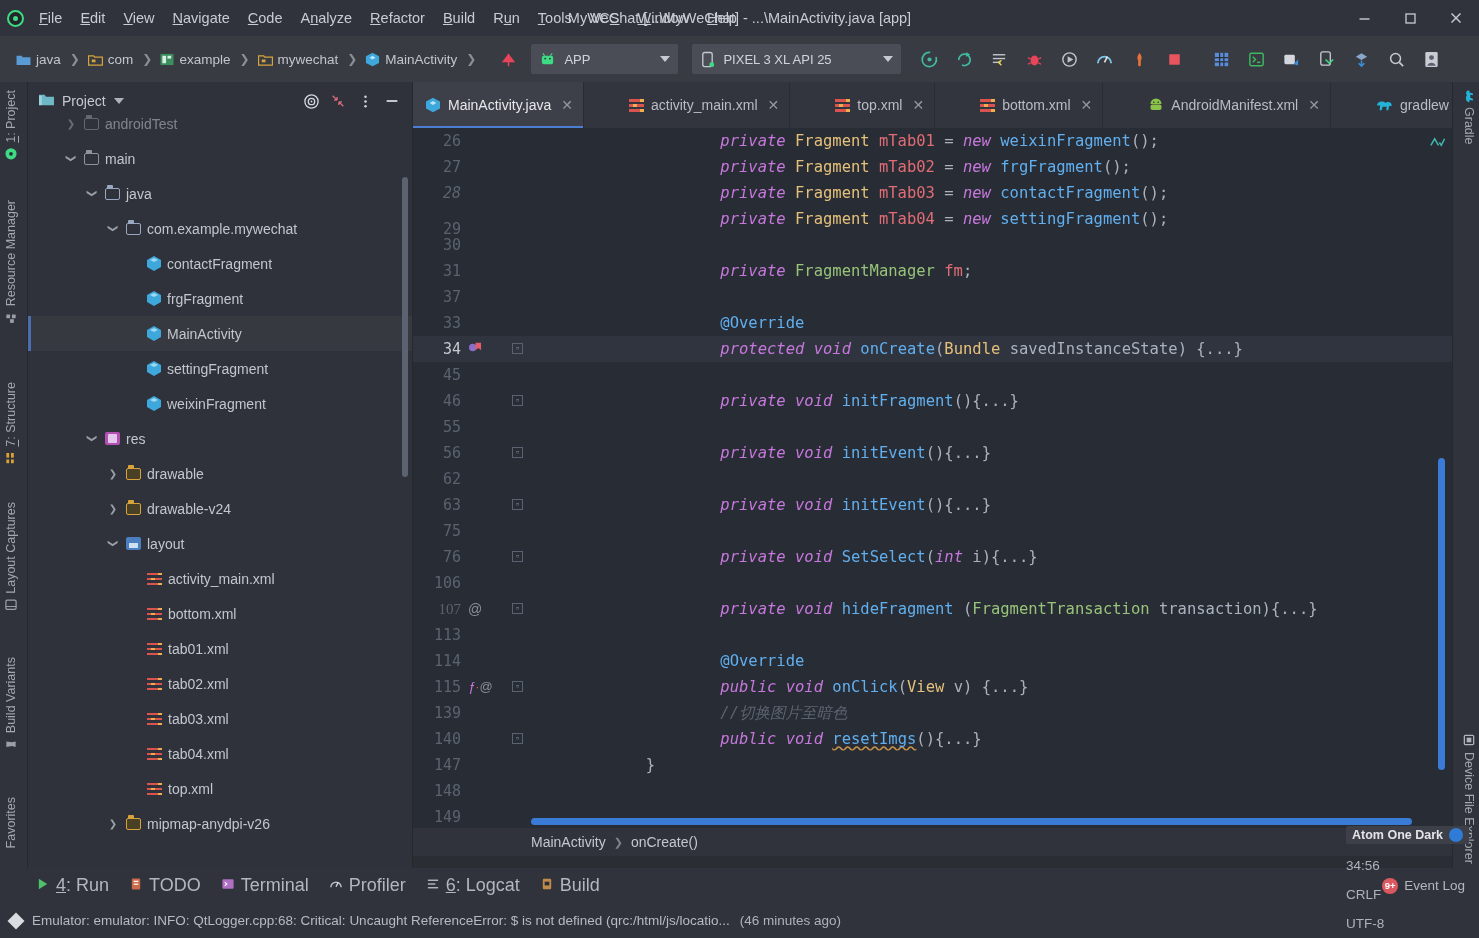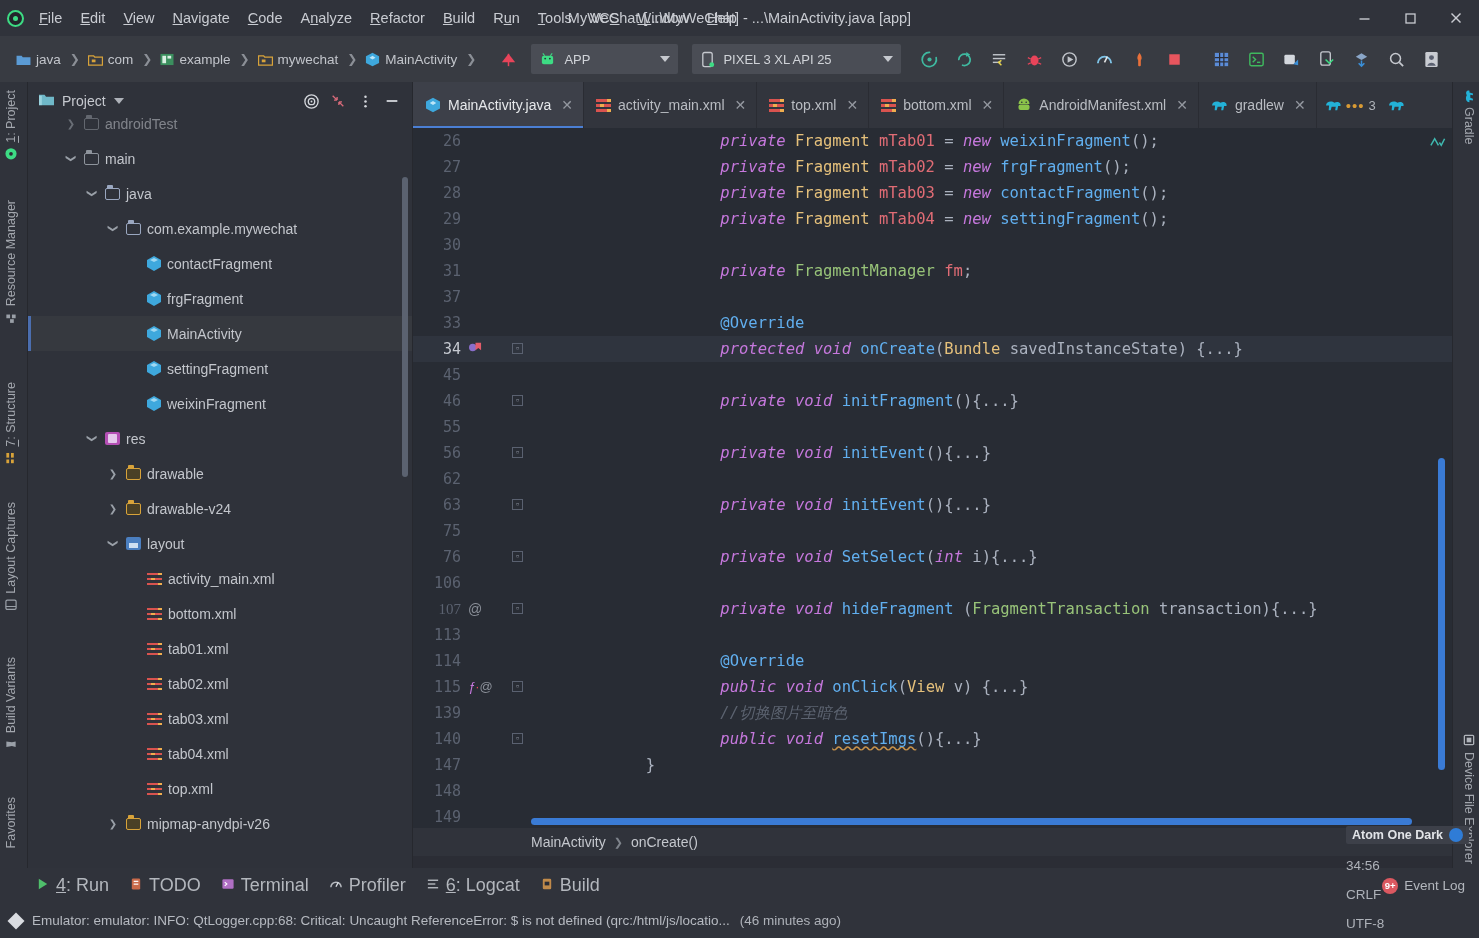--- a/index.html
+++ b/index.html
@@ -106,21 +106,21 @@
   .i-xml:before{content:""; position:absolute; left:0;top:1px;width:15px;height:2.5px;background:#d9534f;box-shadow:0 5px 0 #d9534f,0 10px 0 #d9534f;}
   .i-xml:after{content:""; position:absolute; left:11px;top:1px;width:4px;height:2.5px;background:#f0ad4e;box-shadow:-7px 5px 0 #f0ad4e,0 10px 0 #f0ad4e;}
   .i-res{ width:15px;height:13px; border-radius:2px; background:#b44fb4; position:relative;}
   .i-res:after{content:"";position:absolute;left:3px;top:2px;width:9px;height:9px;background:#e5c9ec;border-radius:1px;}
   .i-layout{ width:15px;height:13px; border-radius:2px; background:#4b7fc0; position:relative;}
   .i-layout:after{content:"";position:absolute;left:3px;top:6px;width:9px;height:5px;background:#cfe0f2;}
 
   
   .tabsbar{
     position:absolute; left:413px; top:82px; right:27px; height:46px;
-    background:#32353d; display:flex; align-items:stretch; overflow:hidden;
+    background:#32353d; display:flex; align-items:stretch; overflow:hidden;gap:33px;
   }
   .etab{
     display:flex; align-items:center; gap:7px; padding:0 10px 0 12px;
     font-size:14px; color:#b9bcc2; white-space:nowrap; position:relative;
     border-right:1px solid #2a2c33;
   }
   .etab.active{ background:#3d4049; color:#e6e8eb; }
   .etab.active:after{ content:""; position:absolute; left:0; right:0; bottom:0; height:2px; background:#4b7fd4; }
   .xclose{ color:#9498a0; font-size:14px; margin-left:3px; }
   .tabmore{ display:flex;align-items:center;gap:4px;padding:0 8px;font-size:13px;color:#b0b4ba;}
@@ -793,22 +793,22 @@
             <path d="M1 8 C1 3.5 7 2.5 10 5 C13.5 3 17.5 5 16.5 8.5 L14 8.5 L13 13 L10.8 13 L11.4 9.5 L7 9.5 L6 13 L3.8 13 L4.3 8 Z" fill="#23b2d8"></path>
           </svg>
         </span>
       </div>
     </div>
 
   <div class="editor">
     <div class="gutter">
         <div class="lnum" style="top: 0px; line-height: 26px;">26</div>
         <div class="lnum" style="top: 26px; line-height: 26px;">27</div>
-        <div class="lnum" style="top: 52px; line-height: 26px;">28</div>
-        <div class="lnum" style="top: 78px; line-height: 26px;">29</div>
+        <div class="lnum" style="top: 52px; line-height: 26px; font-style: italic;">28</div>
+        <div class="lnum" style="top: 88px; line-height: 26px;">29</div>
         <div class="lnum" style="top: 104px; line-height: 26px;">30</div>
         <div class="lnum" style="top: 130px; line-height: 26px;">31</div>
         <div class="lnum" style="top: 156px; line-height: 26px;">37</div>
         <div class="lnum" style="top: 182px; line-height: 26px;">33</div>
         <div class="cur-line" style="top: 208px;"></div>
         <div class="lnum" style="top: 208px; line-height: 26px; color: rgb(198, 202, 209);">34</div>
         <div class="gmark" style="top: 213px;"><svg width="15" height="13" viewBox="0 0 16 14">
             <circle cx="5" cy="7" r="4" fill="#8a6ecb"></circle>
             <path d="M8 2 L14 2 L14 10 L11 7.5 L8 10 Z" fill="#e35c6a"></path>
           </svg></div>

